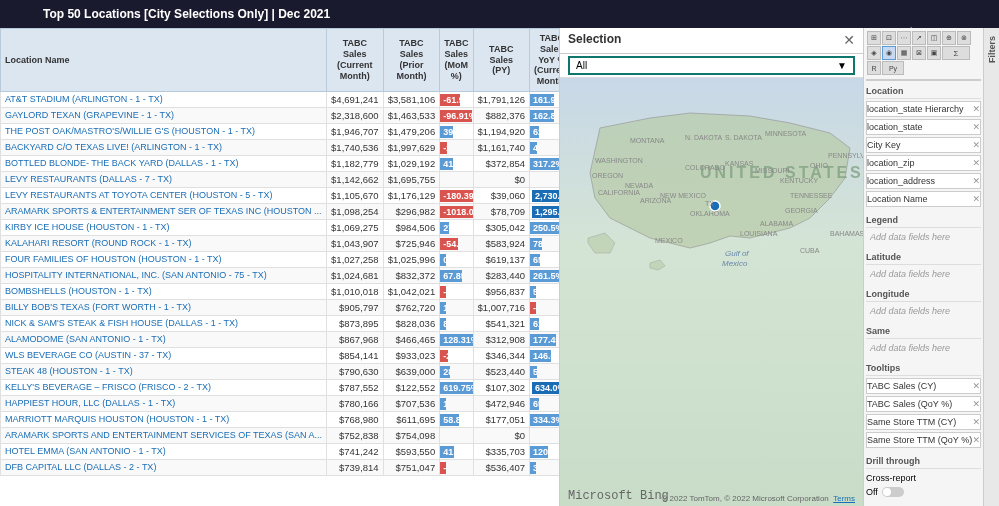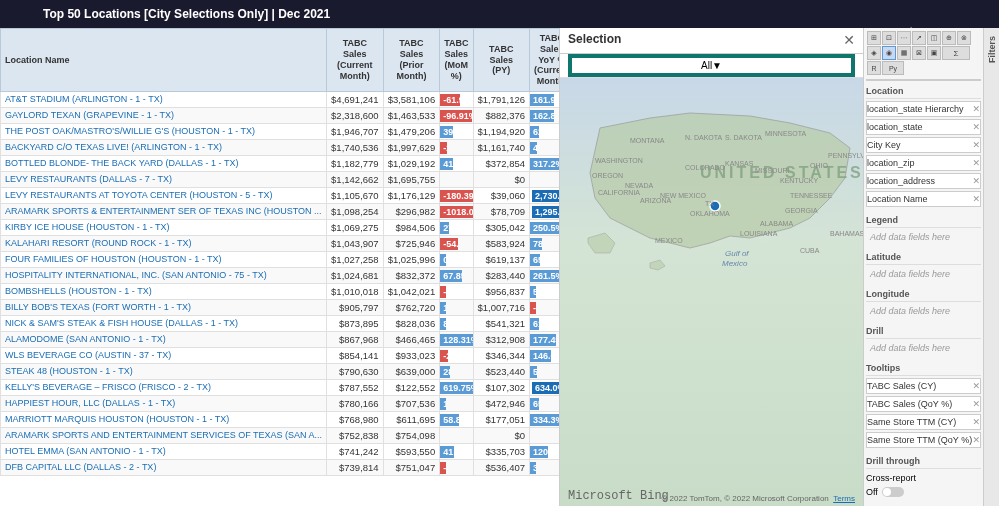--- a/index.html
+++ b/index.html
@@ -623,21 +623,21 @@
         </tbody>
     </table>
   </div>
 
   <div class="map-panel">
     <div class="map-header">
       <span class="map-header-title">Selection</span>
       <span class="map-header-close">✕</span>
     </div>
     <div class="filter-bar">
-      <div class="filter-dropdown" style="width:100%; border:4px solid #0f766e; padding:2px 6px; display:flex; justify-content:center;">
+      <div class="filter-dropdown" style="width:100%; border:2px solid #0f766e; padding:2px 6px; display:flex; justify-content:space-between;">
         <span>All</span>
         <span>▼</span>
       </div>
     </div>
     <div class="map-container">
 
       <svg width="310" height="200" viewBox="0 0 310 200" style="position:absolute;top:10px;left:10px;">
 
         <path d="M30,40 L80,30 L120,25 L180,28 L220,35 L260,45 L280,60 L275,90 L260,110 L240,130 L220,140 L200,145 L180,150 L160,148 L140,155 L120,160 L100,155 L80,150 L60,140 L40,130 L25,110 L20,85 L30,40Z" fill="#b8cca8" stroke="#888" stroke-width="0.8" opacity="0.7"></path>
 
@@ -743,21 +743,21 @@
       <div class="sidebar-section-title">Latitude</div>
       <div class="sidebar-add-field">Add data fields here</div>
     </div>
 
     <div class="sidebar-section">
       <div class="sidebar-section-title">Longitude</div>
       <div class="sidebar-add-field">Add data fields here</div>
     </div>
 
     <div class="sidebar-section">
-      <div class="sidebar-section-title">Drill</div>
+      <div class="sidebar-section-title">Same</div>
       <div class="sidebar-add-field">Add data fields here</div>
     </div>
 
     <div class="sidebar-section">
       <div class="sidebar-section-title">Tooltips</div>
       <div class="sidebar-field">
         <span>TABC Sales (CY)</span>
         <span class="sidebar-close-icon">✕</span>
       </div>
       <div class="sidebar-field">

